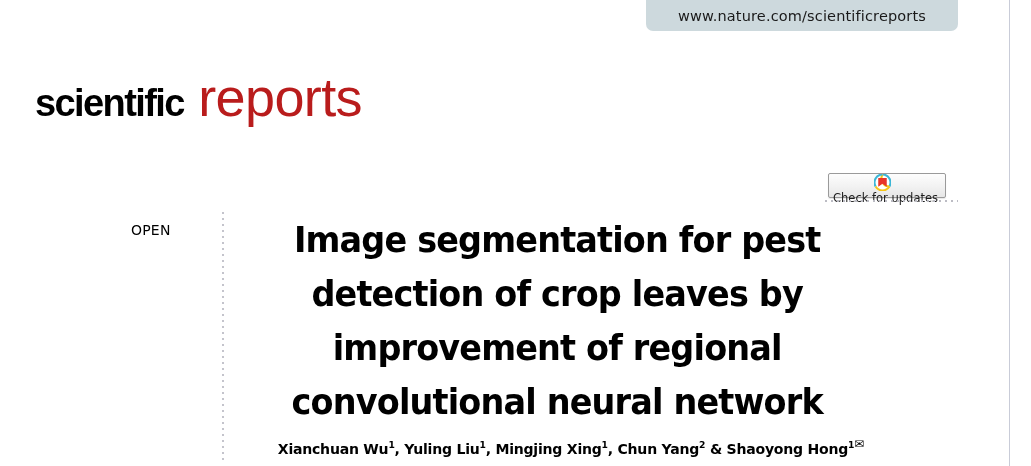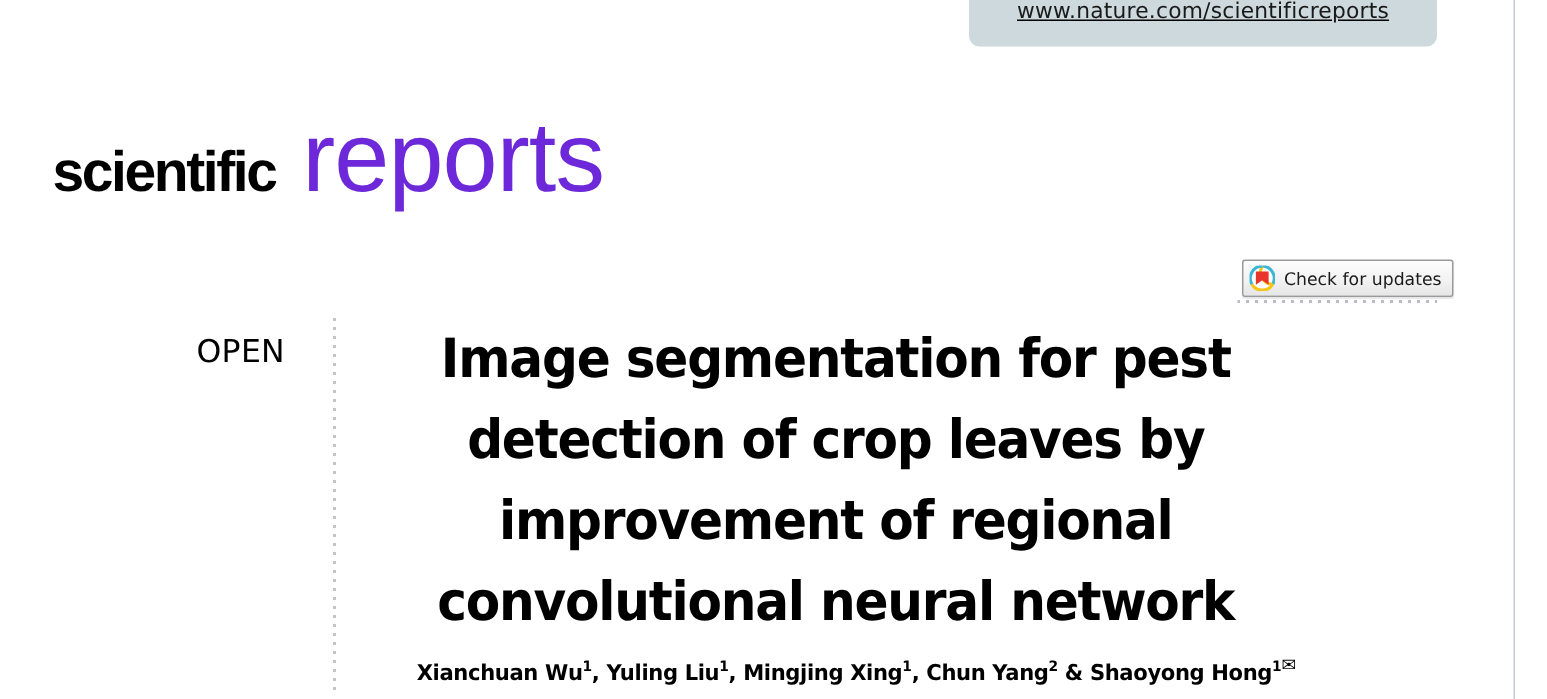--- a/index.html
+++ b/index.html
@@ -39,22 +39,22 @@
   #running-head {
     position: absolute;
     left: 646px;
     top: 0;
     width: 312px;
     height: 31px;
     background: #cdd9dd;
     border-bottom-left-radius: 7px;
     border-bottom-right-radius: 7px;
     display: flex;
+    align-items: center;
     justify-content: center;
-    text-decoration: underline;
   }
   #running-head .url {
     font-family: "DejaVu Sans", sans-serif;
     font-size: 14.5px;
     color: #1a1a1a;
     letter-spacing: 0.15px;
     white-space: nowrap;
   }
 
   
@@ -67,39 +67,40 @@
   #masthead .word-bold {
     font-family: "Liberation Sans", sans-serif;
     font-weight: bold;
     font-size: 38px;
     color: #000000;
     letter-spacing: -1.6px;
   }
   #masthead .word-light {
     font-family: "Liberation Sans", sans-serif;
     font-weight: 400;
-    font-size: 66px;
-    color: #6d28d9;
+    font-size: 54px;
+    color: #b91c1c;
     letter-spacing: -0.6px;
   }
 
   
   #crossmark {
     position: absolute;
     left: 828px;
     top: 173px;
     height: 25px;
     box-sizing: border-box;
     border: 1px solid #9a9a9a;
     border-radius: 2px;
     background: linear-gradient(to bottom, #fdfdfd 0%, #f2f2f2 55%, #e6e6e6 100%);
     display: flex;
     align-items: center;
     padding: 0 7px 0 4px;
     box-shadow: 0 1px 1px rgba(0,0,0,0.10);
+    flex-direction: column;
   }
   #crossmark .cm-icon {
     width: 17px;
     height: 17px;
     margin-right: 6px;
     flex: 0 0 auto;
   }
   #crossmark .cm-label {
     font-family: "DejaVu Sans", sans-serif;
     font-size: 11.5px;
@@ -114,21 +115,21 @@
     height: 2px;
     background-image: repeating-linear-gradient(to right, #bcbcc4 0 2px, rgba(0,0,0,0) 2px 6px);
   }
 
   
   #open-label {
     position: absolute;
     left: 131px;
     top: 222px;
     font-family: "DejaVu Sans", sans-serif;
-    font-size: 21px;
+    font-size: 14px;
     font-weight: 400;
     color: #000000;
     letter-spacing: 0.2px;
   }
 
   #title-divider {
     position: absolute;
     left: 222px;
     top: 212px;
     width: 2px;

